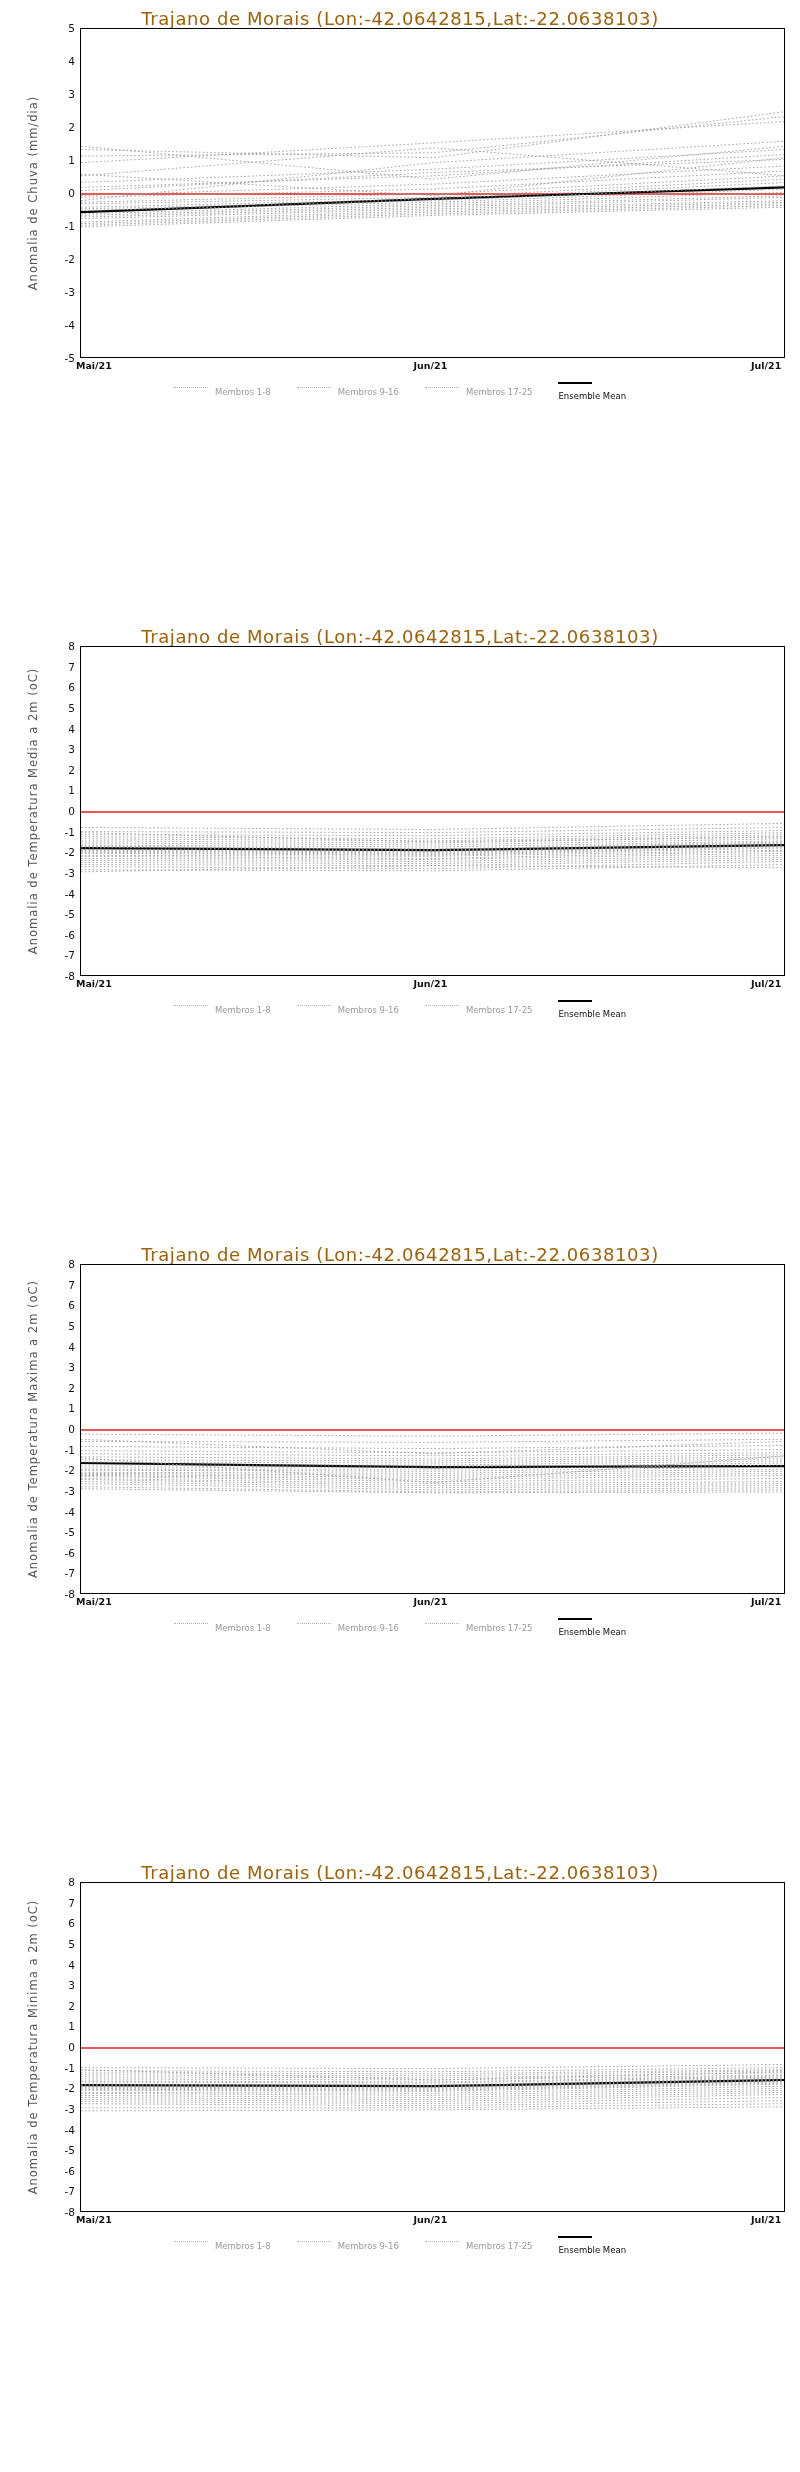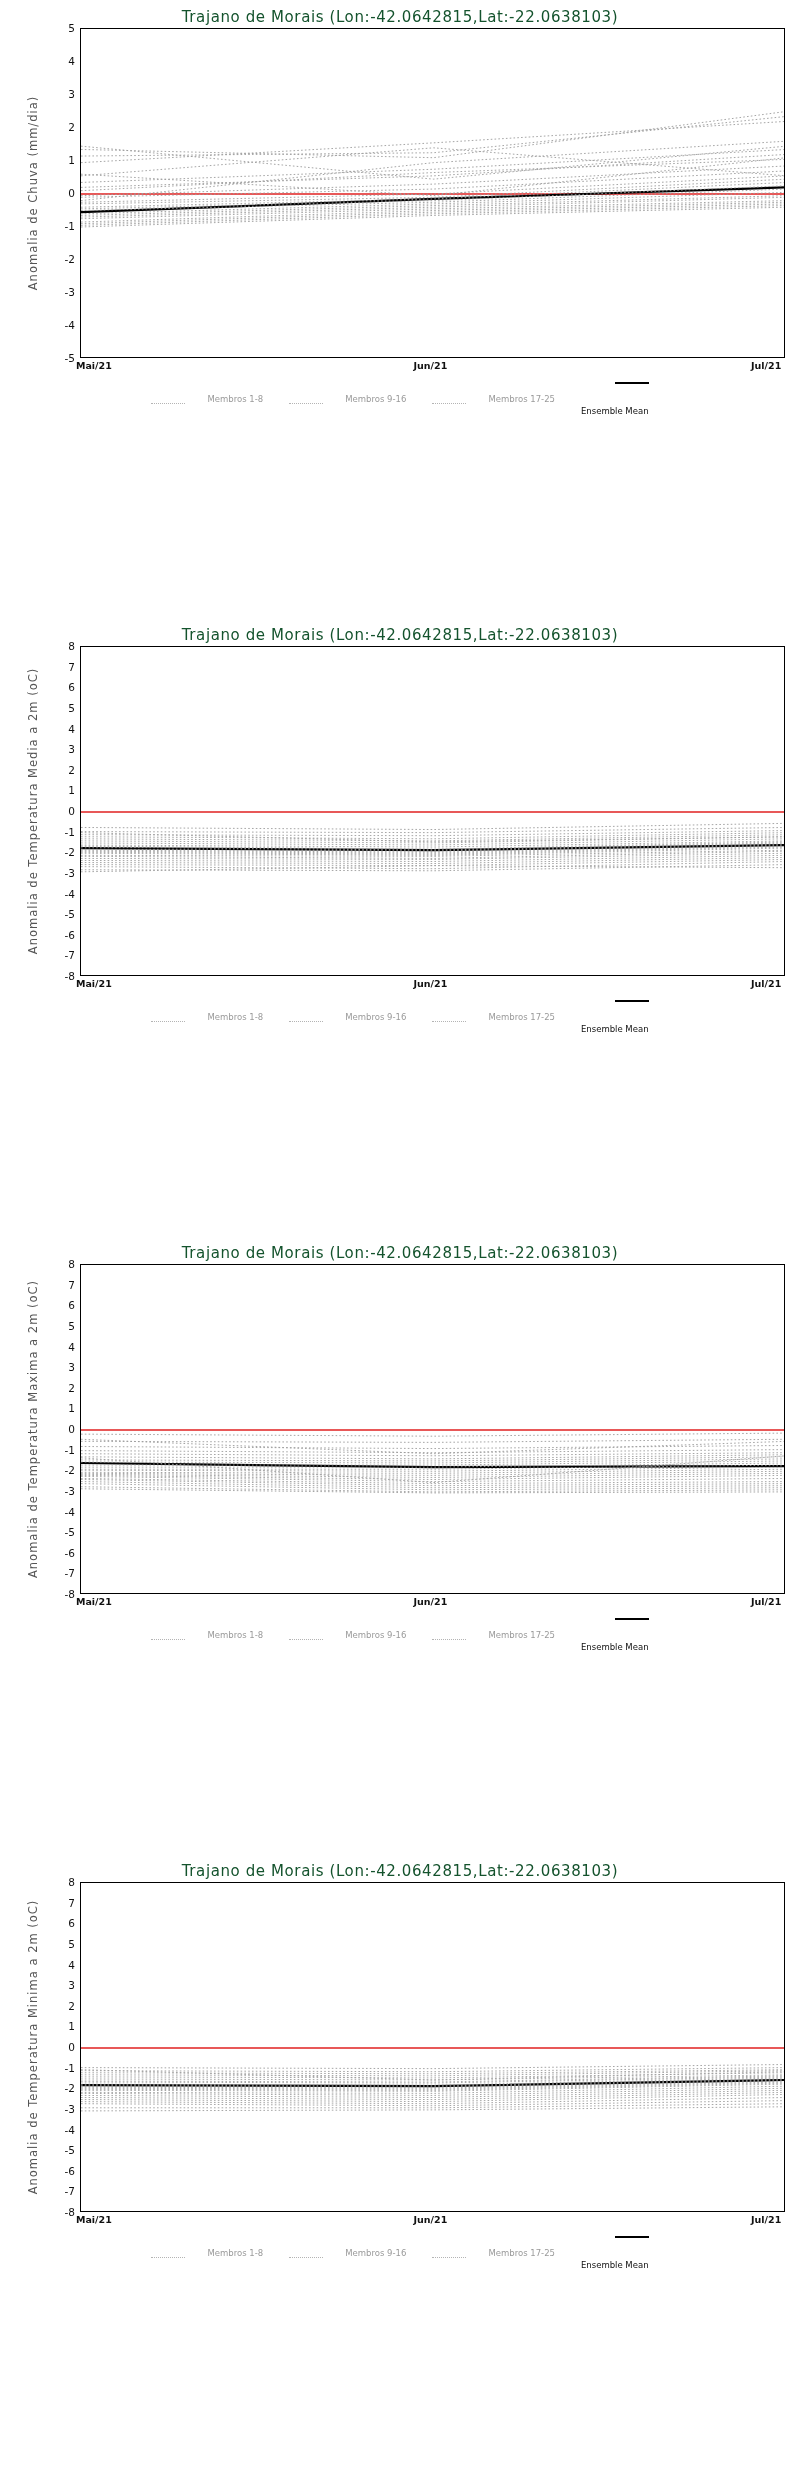--- a/index.html
+++ b/index.html
@@ -18,23 +18,23 @@
   .panel {
     position: relative;
     width: 800px;
     box-sizing: border-box;
   }
   .panel-title {
     position: absolute;
     left: 0;
     right: 0;
     text-align: center;
-    font-size: 15px;
+    font-size: 18px;
     letter-spacing: 0.6px;
-    color: #14532d;
+    color: #a16207;
     font-family: "DejaVu Sans", sans-serif;
   }
   .ylabel {
     position: absolute;
     transform-origin: 0 0;
     transform: rotate(-90deg);
     font-size: 11.5px;
     letter-spacing: 1px;
     color: #555555;
     white-space: nowrap;
@@ -74,22 +74,22 @@
     display: flex;
     justify-content: center;
     align-items: center;
     gap: 26px;
     font-size: 8.5px;
     color: #9a9a9a;
     font-family: "DejaVu Sans", sans-serif;
   }
   .legend .item {
     display: flex;
-    align-items: flex-end;
-    gap: 22px;
+    align-items: flex-start;
+    gap: 7px;
     white-space: nowrap;
   }
   .legend .swatch {
     display: inline-block;
     width: 34px;
     height: 0;
     border-top-width: 1px;
     border-top-style: dotted;
     border-top-color: #b4b4b4;
   }

